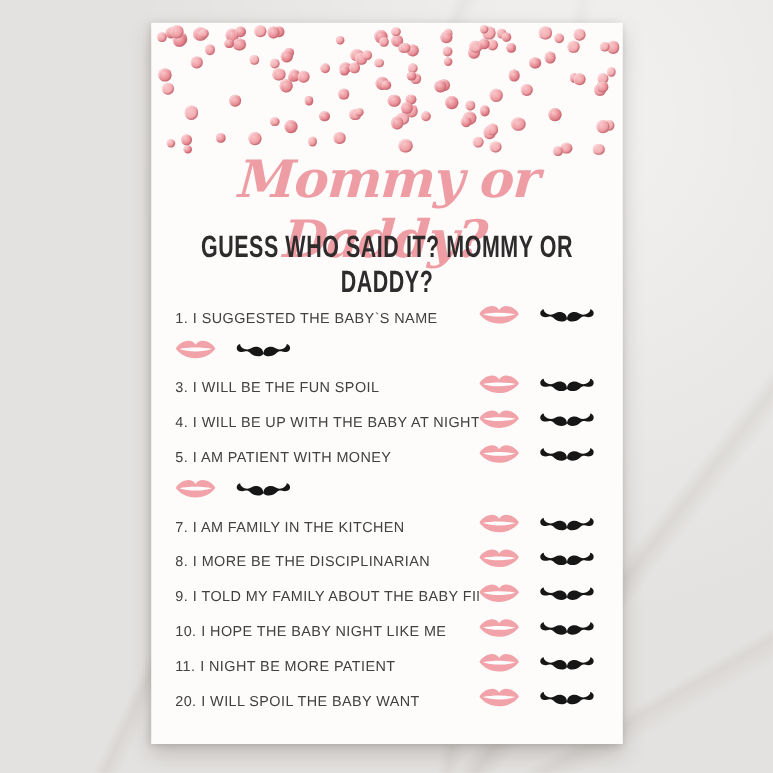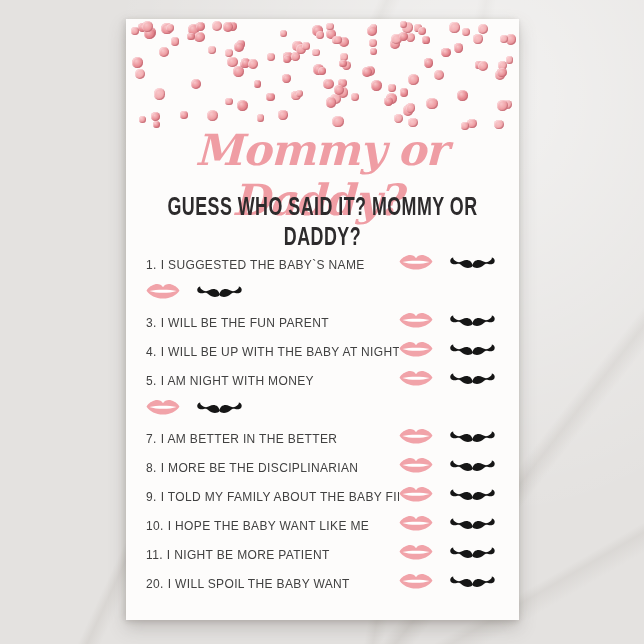--- a/index.html
+++ b/index.html
@@ -235,21 +235,21 @@
           M100 40
           C 100 18, 124 10, 140 20 C 148 25, 156 26, 164 23 C 174 19, 180 13, 179 6
           C 190 8, 194 20, 188 28 C 183 33, 173 35, 164 32 C 156 30, 150 32, 144 38
           C 132 50, 108 52, 100 40 Z" fill="#161616"></path>
       </svg>
     </div>
   </div>
 
   <div class="row">
     <div class="q">
-      <span class="num">3.</span><span class="txt">I WILL BE THE FUN PARENT</span>
+      <span class="num">3.</span><span class="txt">I WILL BE THE FUN SPOIL</span>
     </div>
     <div class="icon-lips">
       <svg viewBox="0 0 120 62" xmlns="http://www.w3.org/2000/svg">
         <path class="lips-fill" d="M60 16 C 54 6, 42 2, 30 6 C 16 10, 5 20, 2 28 C 14 44, 34 56, 60 56 C 86 56, 106 44, 118 28 C 115 20, 104 10, 90 6 C 78 2, 66 6, 60 16 Z" fill="#f1a3a9"></path>
         <path class="lips-slit" d="M12 29 C 38 23, 82 23, 108 29 C 82 38, 38 38, 12 29 Z" fill="#ffffff"></path>
       </svg>
     </div>
     <div class="icon-mustache">
       <svg viewBox="0 0 200 60" xmlns="http://www.w3.org/2000/svg">
         <path class="mustache-fill" d="M100 40
@@ -283,66 +283,66 @@
           M100 40
           C 100 18, 124 10, 140 20 C 148 25, 156 26, 164 23 C 174 19, 180 13, 179 6
           C 190 8, 194 20, 188 28 C 183 33, 173 35, 164 32 C 156 30, 150 32, 144 38
           C 132 50, 108 52, 100 40 Z" fill="#161616"></path>
       </svg>
     </div>
   </div>
 
   <div class="row">
     <div class="q">
-      <span class="num">5.</span><span class="txt">I AM NIGHT WITH MONEY</span>
-    </div>
-    <div class="icon-lips">
-      <svg viewBox="0 0 120 62" xmlns="http://www.w3.org/2000/svg">
-        <path class="lips-fill" d="M60 16 C 54 6, 42 2, 30 6 C 16 10, 5 20, 2 28 C 14 44, 34 56, 60 56 C 86 56, 106 44, 118 28 C 115 20, 104 10, 90 6 C 78 2, 66 6, 60 16 Z" fill="#f1a3a9"></path>
-        <path class="lips-slit" d="M12 29 C 38 23, 82 23, 108 29 C 82 38, 38 38, 12 29 Z" fill="#ffffff"></path>
-      </svg>
-    </div>
-    <div class="icon-mustache">
-      <svg viewBox="0 0 200 60" xmlns="http://www.w3.org/2000/svg">
-        <path class="mustache-fill" d="M100 40
-          C 100 18, 76 10, 60 20 C 52 25, 44 26, 36 23 C 26 19, 20 13, 21 6
-          C 10 8, 6 20, 12 28 C 17 33, 27 35, 36 32 C 44 30, 50 32, 56 38
-          C 68 50, 92 52, 100 40 Z
-          M100 40
-          C 100 18, 124 10, 140 20 C 148 25, 156 26, 164 23 C 174 19, 180 13, 179 6
-          C 190 8, 194 20, 188 28 C 183 33, 173 35, 164 32 C 156 30, 150 32, 144 38
-          C 132 50, 108 52, 100 40 Z" fill="#161616"></path>
-      </svg>
-    </div>
-  </div>
-
-  <div class="row">
-    <div class="icon-lips">
-      <svg viewBox="0 0 120 62" xmlns="http://www.w3.org/2000/svg">
-        <path class="lips-fill" d="M60 16 C 54 6, 42 2, 30 6 C 16 10, 5 20, 2 28 C 14 44, 34 56, 60 56 C 86 56, 106 44, 118 28 C 115 20, 104 10, 90 6 C 78 2, 66 6, 60 16 Z" fill="#f1a3a9"></path>
-        <path class="lips-slit" d="M12 29 C 38 23, 82 23, 108 29 C 82 38, 38 38, 12 29 Z" fill="#ffffff"></path>
-      </svg>
-    </div>
-    <div class="icon-mustache">
-      <svg viewBox="0 0 200 60" xmlns="http://www.w3.org/2000/svg">
-        <path class="mustache-fill" d="M100 40
-          C 100 18, 76 10, 60 20 C 52 25, 44 26, 36 23 C 26 19, 20 13, 21 6
-          C 10 8, 6 20, 12 28 C 17 33, 27 35, 36 32 C 44 30, 50 32, 56 38
-          C 68 50, 92 52, 100 40 Z
-          M100 40
-          C 100 18, 124 10, 140 20 C 148 25, 156 26, 164 23 C 174 19, 180 13, 179 6
-          C 190 8, 194 20, 188 28 C 183 33, 173 35, 164 32 C 156 30, 150 32, 144 38
-          C 132 50, 108 52, 100 40 Z" fill="#161616"></path>
-      </svg>
-    </div>
-  </div>
-
-  <div class="row">
-    <div class="q">
-      <span class="num">7.</span><span class="txt">I AM BETTER IN THE BETTER</span>
+      <span class="num">5.</span><span class="txt">I AM PATIENT WITH MONEY</span>
+    </div>
+    <div class="icon-lips">
+      <svg viewBox="0 0 120 62" xmlns="http://www.w3.org/2000/svg">
+        <path class="lips-fill" d="M60 16 C 54 6, 42 2, 30 6 C 16 10, 5 20, 2 28 C 14 44, 34 56, 60 56 C 86 56, 106 44, 118 28 C 115 20, 104 10, 90 6 C 78 2, 66 6, 60 16 Z" fill="#f1a3a9"></path>
+        <path class="lips-slit" d="M12 29 C 38 23, 82 23, 108 29 C 82 38, 38 38, 12 29 Z" fill="#ffffff"></path>
+      </svg>
+    </div>
+    <div class="icon-mustache">
+      <svg viewBox="0 0 200 60" xmlns="http://www.w3.org/2000/svg">
+        <path class="mustache-fill" d="M100 40
+          C 100 18, 76 10, 60 20 C 52 25, 44 26, 36 23 C 26 19, 20 13, 21 6
+          C 10 8, 6 20, 12 28 C 17 33, 27 35, 36 32 C 44 30, 50 32, 56 38
+          C 68 50, 92 52, 100 40 Z
+          M100 40
+          C 100 18, 124 10, 140 20 C 148 25, 156 26, 164 23 C 174 19, 180 13, 179 6
+          C 190 8, 194 20, 188 28 C 183 33, 173 35, 164 32 C 156 30, 150 32, 144 38
+          C 132 50, 108 52, 100 40 Z" fill="#161616"></path>
+      </svg>
+    </div>
+  </div>
+
+  <div class="row">
+    <div class="icon-lips">
+      <svg viewBox="0 0 120 62" xmlns="http://www.w3.org/2000/svg">
+        <path class="lips-fill" d="M60 16 C 54 6, 42 2, 30 6 C 16 10, 5 20, 2 28 C 14 44, 34 56, 60 56 C 86 56, 106 44, 118 28 C 115 20, 104 10, 90 6 C 78 2, 66 6, 60 16 Z" fill="#f1a3a9"></path>
+        <path class="lips-slit" d="M12 29 C 38 23, 82 23, 108 29 C 82 38, 38 38, 12 29 Z" fill="#ffffff"></path>
+      </svg>
+    </div>
+    <div class="icon-mustache">
+      <svg viewBox="0 0 200 60" xmlns="http://www.w3.org/2000/svg">
+        <path class="mustache-fill" d="M100 40
+          C 100 18, 76 10, 60 20 C 52 25, 44 26, 36 23 C 26 19, 20 13, 21 6
+          C 10 8, 6 20, 12 28 C 17 33, 27 35, 36 32 C 44 30, 50 32, 56 38
+          C 68 50, 92 52, 100 40 Z
+          M100 40
+          C 100 18, 124 10, 140 20 C 148 25, 156 26, 164 23 C 174 19, 180 13, 179 6
+          C 190 8, 194 20, 188 28 C 183 33, 173 35, 164 32 C 156 30, 150 32, 144 38
+          C 132 50, 108 52, 100 40 Z" fill="#161616"></path>
+      </svg>
+    </div>
+  </div>
+
+  <div class="row">
+    <div class="q">
+      <span class="num">7.</span><span class="txt">I AM FAMILY IN THE KITCHEN</span>
     </div>
     <div class="icon-lips">
       <svg viewBox="0 0 120 62" xmlns="http://www.w3.org/2000/svg">
         <path class="lips-fill" d="M60 16 C 54 6, 42 2, 30 6 C 16 10, 5 20, 2 28 C 14 44, 34 56, 60 56 C 86 56, 106 44, 118 28 C 115 20, 104 10, 90 6 C 78 2, 66 6, 60 16 Z" fill="#f1a3a9"></path>
         <path class="lips-slit" d="M12 29 C 38 23, 82 23, 108 29 C 82 38, 38 38, 12 29 Z" fill="#ffffff"></path>
       </svg>
     </div>
     <div class="icon-mustache">
       <svg viewBox="0 0 200 60" xmlns="http://www.w3.org/2000/svg">
         <path class="mustache-fill" d="M100 40
@@ -400,21 +400,21 @@
           M100 40
           C 100 18, 124 10, 140 20 C 148 25, 156 26, 164 23 C 174 19, 180 13, 179 6
           C 190 8, 194 20, 188 28 C 183 33, 173 35, 164 32 C 156 30, 150 32, 144 38
           C 132 50, 108 52, 100 40 Z" fill="#161616"></path>
       </svg>
     </div>
   </div>
 
   <div class="row">
     <div class="q">
-      <span class="num">10.</span><span class="txt">I HOPE THE BABY WANT LIKE ME</span>
+      <span class="num">10.</span><span class="txt">I HOPE THE BABY NIGHT LIKE ME</span>
     </div>
     <div class="icon-lips">
       <svg viewBox="0 0 120 62" xmlns="http://www.w3.org/2000/svg">
         <path class="lips-fill" d="M60 16 C 54 6, 42 2, 30 6 C 16 10, 5 20, 2 28 C 14 44, 34 56, 60 56 C 86 56, 106 44, 118 28 C 115 20, 104 10, 90 6 C 78 2, 66 6, 60 16 Z" fill="#f1a3a9"></path>
         <path class="lips-slit" d="M12 29 C 38 23, 82 23, 108 29 C 82 38, 38 38, 12 29 Z" fill="#ffffff"></path>
       </svg>
     </div>
     <div class="icon-mustache">
       <svg viewBox="0 0 200 60" xmlns="http://www.w3.org/2000/svg">
         <path class="mustache-fill" d="M100 40

